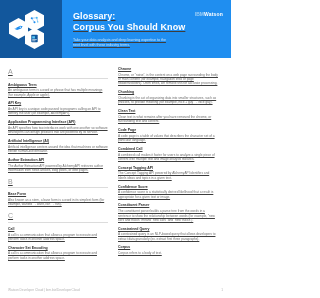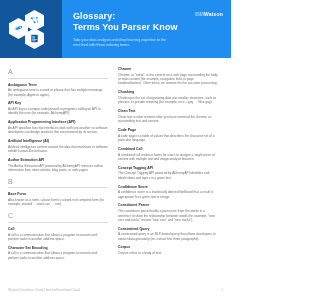--- a/index.html
+++ b/index.html
@@ -12,20 +12,21 @@
     height: 298px;
     overflow: hidden;
     font-family: "Liberation Sans", sans-serif;
     color: #3d3d3d;
   }
   .page {
     position: relative;
     width: 231px;
     height: 298px;
     background: #ffffff;
+    text-decoration: underline;
   }
 
   
   .header {
     position: relative;
     display: flex;
     height: 58px;
     background: #1f8ef0;
     overflow: hidden;
   }
@@ -184,21 +185,21 @@
             <rect x="7" y="14" width="10" height="1.4" fill="#ffffff"></rect>
             <rect x="7" y="16.5" width="7" height="1.4" fill="#ffffff"></rect>
           </svg>
         </div>
       </div>
     </div>
 
     <div class="header-text">
       <div class="glossary-title">
         <div>Glossary:</div>
-        <div>Terms You Parser Know</div>
+        <div>Corpus You Should Know</div>
       </div>
       <p class="glossary-sub">Take your data analysis and deep learning expertise to the next level with these industry terms.</p>
       <div class="watson-logo">
         <span class="ibm">IBM</span><span>Watson</span>
       </div>
     </div>
   </div>
 
   <div class="content">
 

